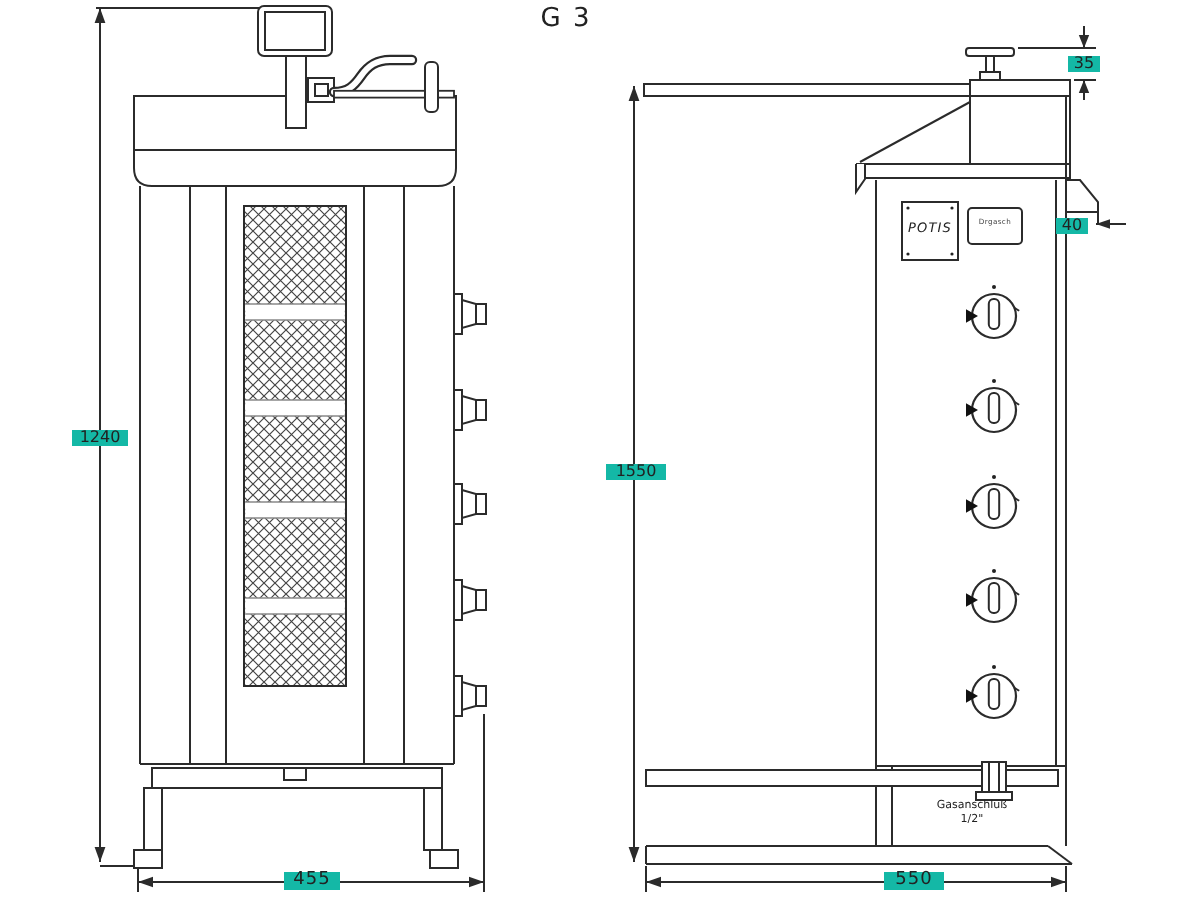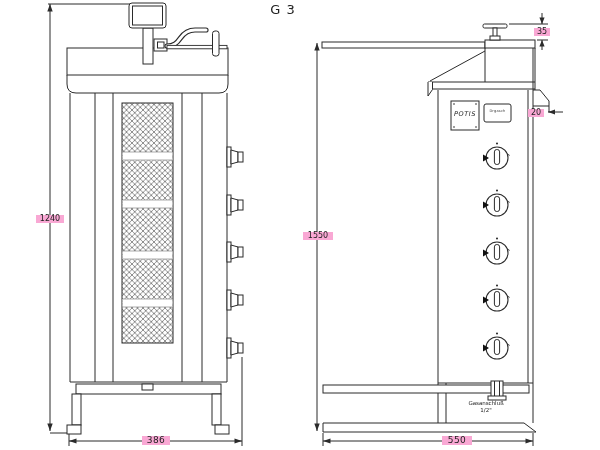--- a/index.html
+++ b/index.html
@@ -1,20 +1,20 @@
 <!DOCTYPE html>
 <html><head>
 <meta charset="utf-8">
 <style>
   html,body{margin:0;padding:0;}
   body{width:600px;height:450px;background:#ffffff;position:relative;overflow:hidden;
        font-family:"DejaVu Sans", sans-serif;color:#222;}
   .stage{position:absolute;left:0;top:0;width:600px;height:374px;}
   svg{position:absolute;left:0;top:0;}
-  .lbl{position:absolute;background:#f9a8d4;line-height:1;text-align:center;color:#222;
+  .lbl{position:absolute;background:#14b8a6;line-height:1;text-align:center;color:#222;
        white-space:nowrap;}
   .dim{font-size:9px;letter-spacing:0.5px;padding:0 1px;}
   .dim-sm{font-size:8px;}
   .title{font-size:13px;letter-spacing:1px;background:transparent;}
   .plate-txt{font-size:6.5px;letter-spacing:0.6px;background:transparent;font-style:italic;}
   .plate-txt-sm{font-size:3.6px;letter-spacing:0.2px;color:#444;background:transparent;}
   .gas-txt{font-size:5.5px;background:transparent;}
 </style>
 </head>
 <body>
@@ -210,29 +210,29 @@
       <use href="#knob-front" x="497" y="300"></use>
       <use href="#knob-front" x="497" y="348"></use>
     </g>
   </g>
 </svg>
 
 <div class="lbl title" style="left:265px;top:3px;width:36px;">G 3</div>
 
 <div class="lbl dim-sm" style="left:36px;top:215px;width:28px;">1240</div>
 
-<div class="lbl dim" style="left:142px;top:436px;width:26px;">386</div>
+<div class="lbl dim" style="left:142px;top:436px;width:26px;">455</div>
 
 <div class="lbl dim-sm" style="left:303px;top:232px;width:30px;">1550</div>
 
 <div class="lbl dim" style="left:414px;top:436px;width:28px;margin-left:28px;">550</div>
 
 <div class="lbl dim-sm" style="left:534px;top:28px;width:16px;">35</div>
 
-<div class="lbl dim-sm" style="left:528px;top:109px;width:16px;">20</div>
+<div class="lbl dim-sm" style="left:528px;top:109px;width:16px;">40</div>
 
 <div class="lbl plate-txt" style="left:451px;top:111px;width:28px;">POTIS</div>
 
 <div class="lbl plate-txt-sm" style="left:484px;top:110px;width:27px;">Drgasch</div>
 
 <div class="lbl gas-txt" style="left:458px;top:401px;width:56px;">Gasanschluß</div>
 
 <div class="lbl gas-txt" style="left:458px;top:408px;width:56px;">1/2"</div>
 
 </div>

